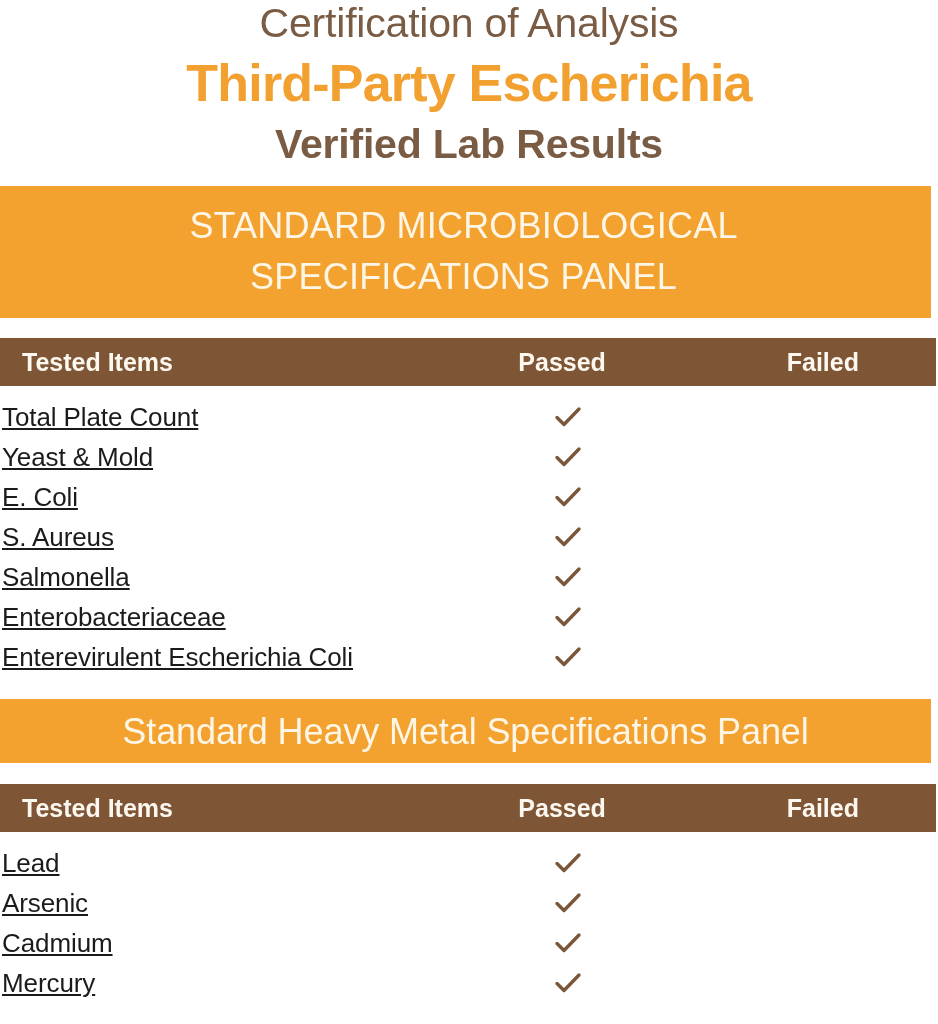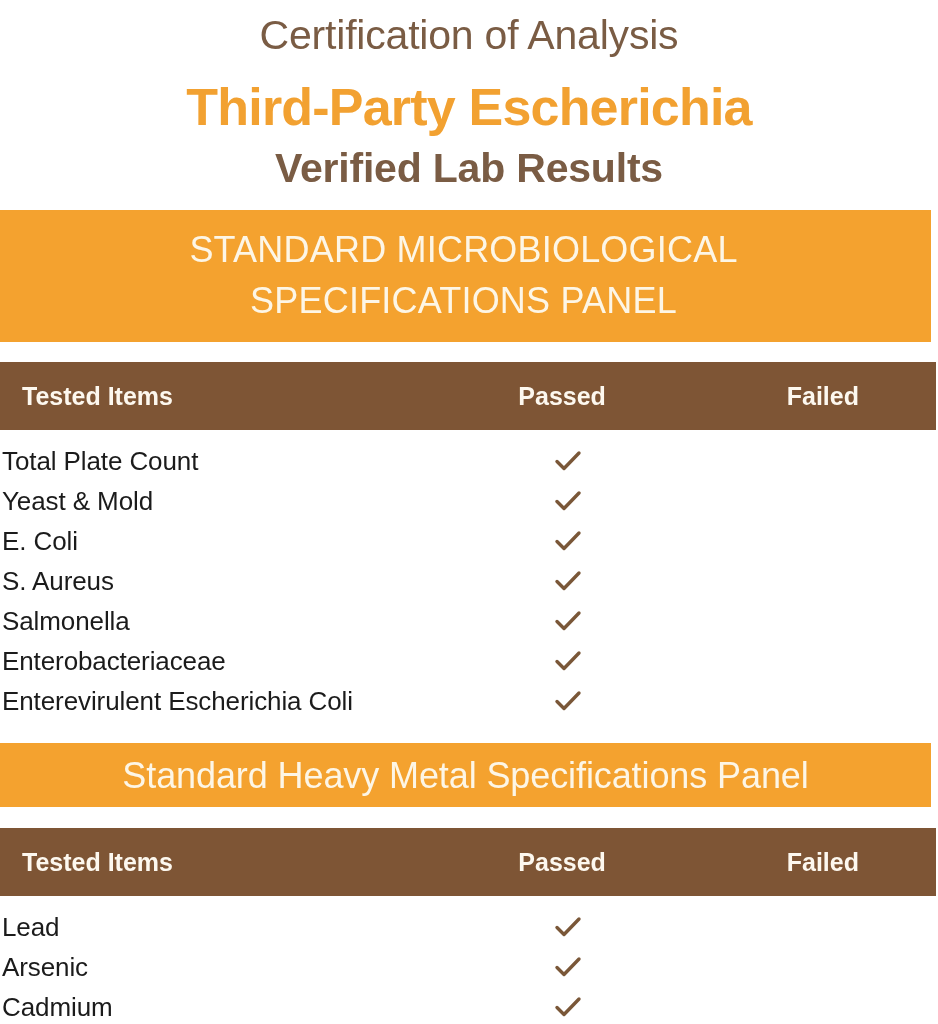--- a/index.html
+++ b/index.html
@@ -26,21 +26,21 @@
   .masthead {
     padding-top: 0px;
     text-align: center;
   }
   .masthead-line1 {
     font-size: 41px;
     line-height: 46px;
     color: #7a5c44;
     font-weight: 400;
     letter-spacing: -0.2px;
-    margin: 12px;
+    margin: 0;
     padding-top: 0px;
   }
   .masthead-line2 {
     font-size: 52px;
     line-height: 62px;
     color: #f2a131;
     font-weight: 700;
     letter-spacing: -0.8px;
     margin: 0;
     padding-top: 6px;
@@ -83,21 +83,21 @@
   }
 
   
   .table-head {
     background: #7e5535;
     color: #fdf8ef;
     display: flex;
     align-items: center;
     box-sizing: border-box;
     width: 936px;
-    height: 68px;
+    height: 48px;
     font-weight: 700;
     font-size: 25px;
     gap: 28px;
   }
   .table-head.micro { margin-top: 20px; }
   .table-head.metal { margin-top: 21px; }
 
   .col-item {
     width: 440px;
     padding-left: 22px;
@@ -126,20 +126,21 @@
     height: 40px;
   }
   .row-item {
     width: 440px;
     padding-left: 2px;
     box-sizing: border-box;
     font-size: 26px;
     color: #1b1b1b;
     white-space: nowrap;
     letter-spacing: -0.1px;
+    text-decoration: underline;
   }
   .row-pass {
     width: 255px;
     box-sizing: border-box;
     display: flex;
     justify-content: center;
     align-items: center;
   }
   .row-fail {
     width: 241px;

